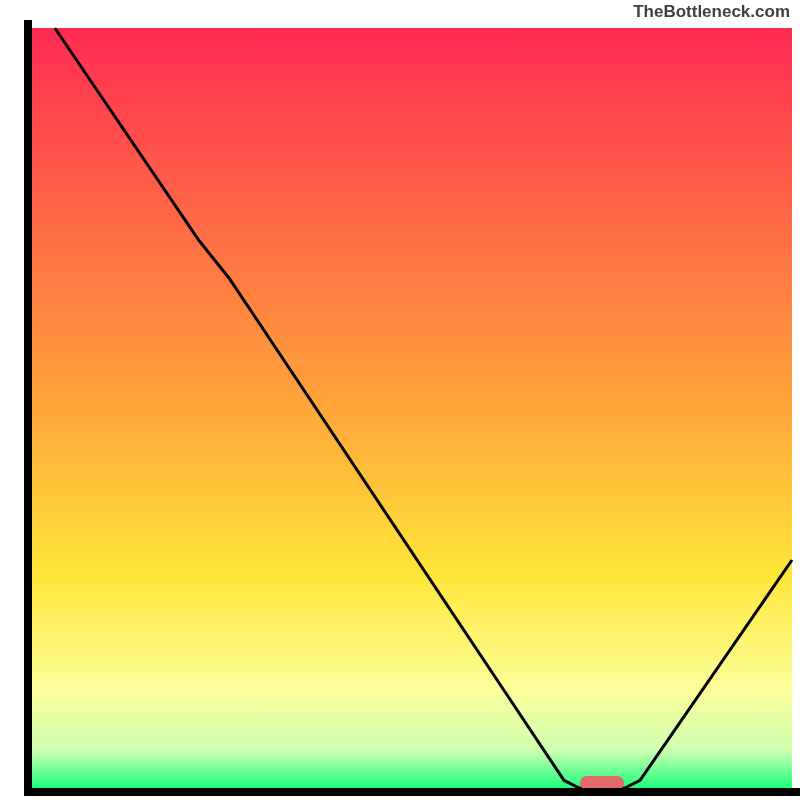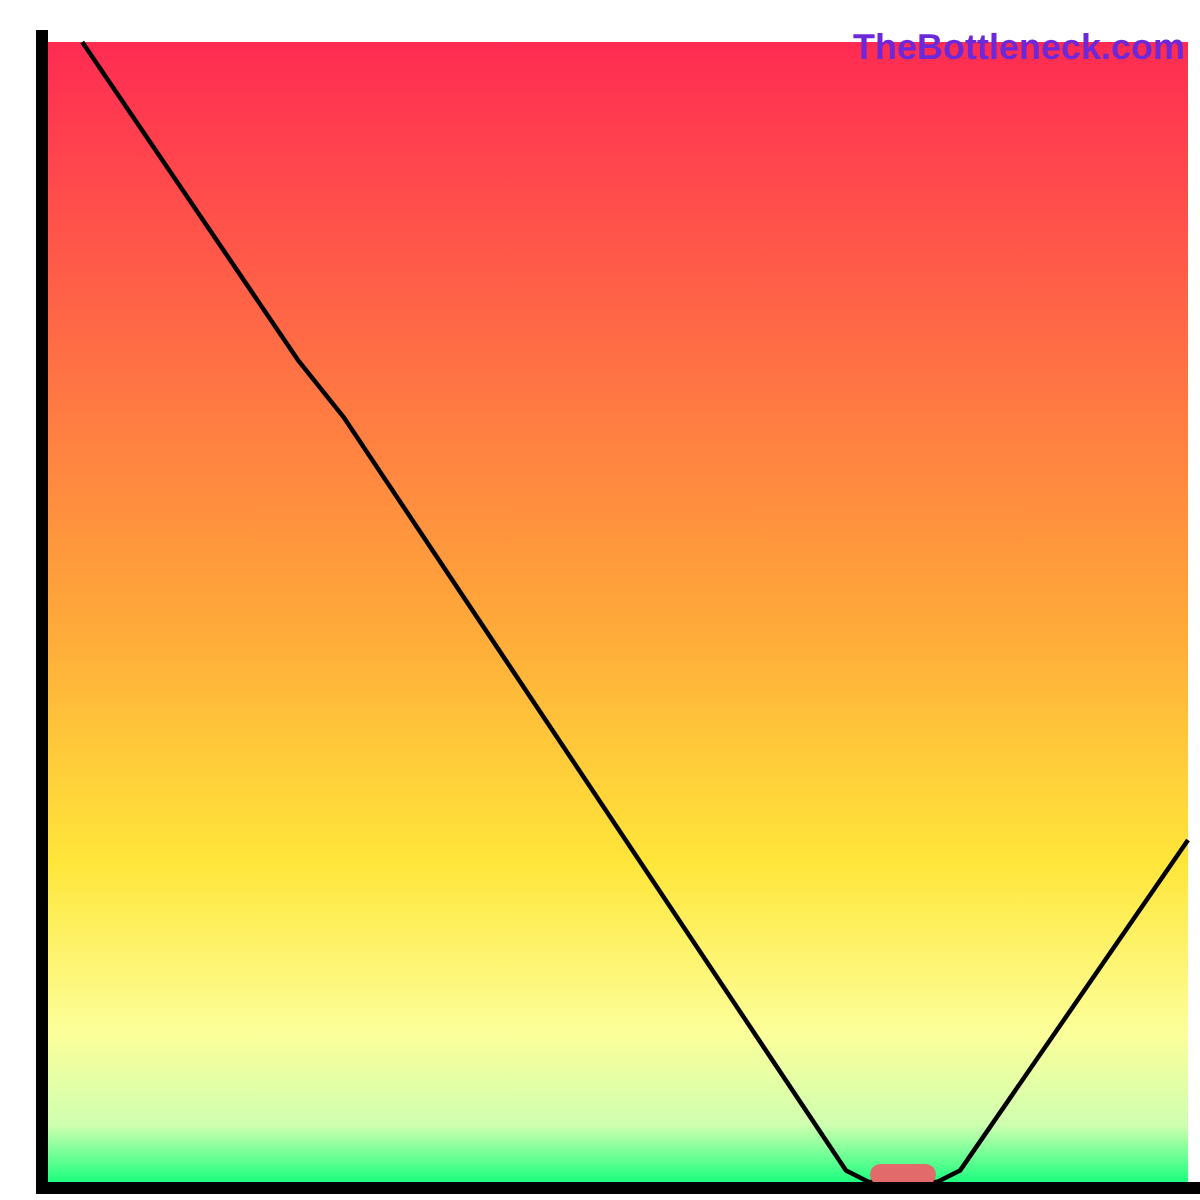--- a/index.html
+++ b/index.html
@@ -12,25 +12,24 @@
   }
   .container {
     position: relative;
     width: 800px;
     height: 800px;
   }
   .watermark {
     position: absolute;
     top: 2px;
     right: 10px;
-    font-size: 24px;
+    font-size: 17px;
     font-weight: bold;
-    color: #6d28d9;
+    color: #404040;
     z-index: 10;
-    margin-top: 16px;
   }
   svg.chart {
     position: absolute;
     top: 0;
     left: 0;
   }
 </style>
 </head>
 <body>
 

